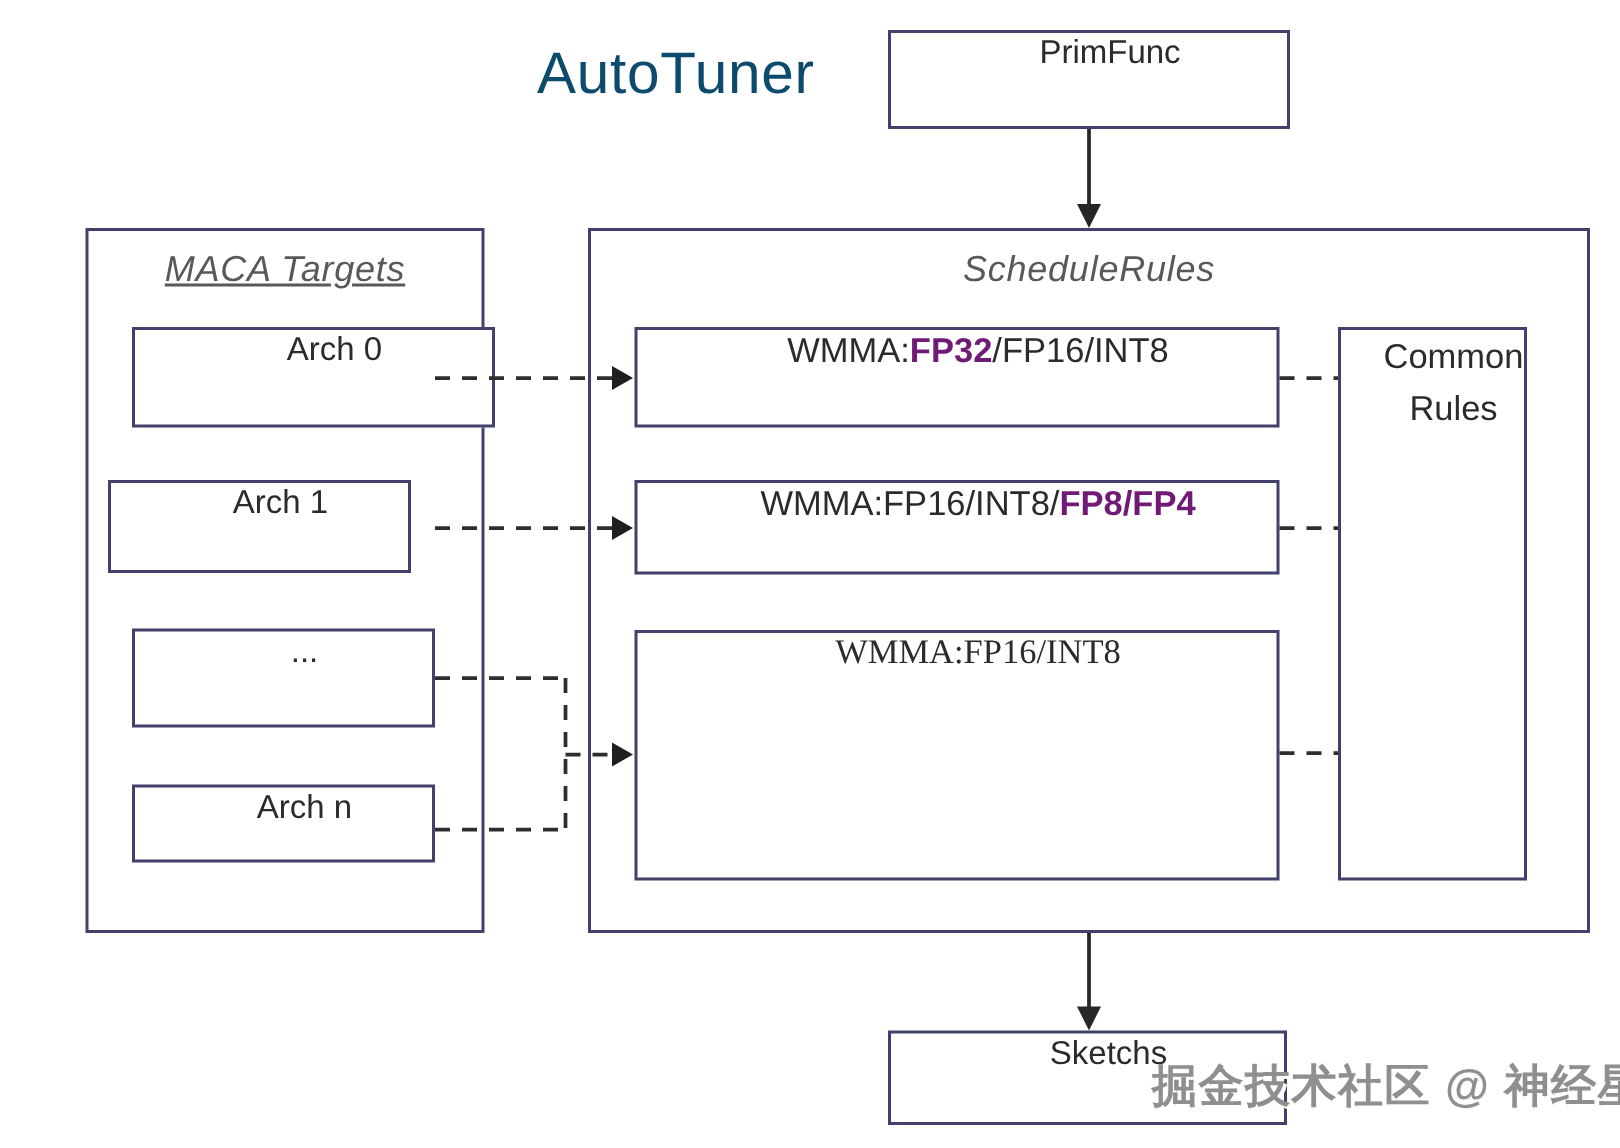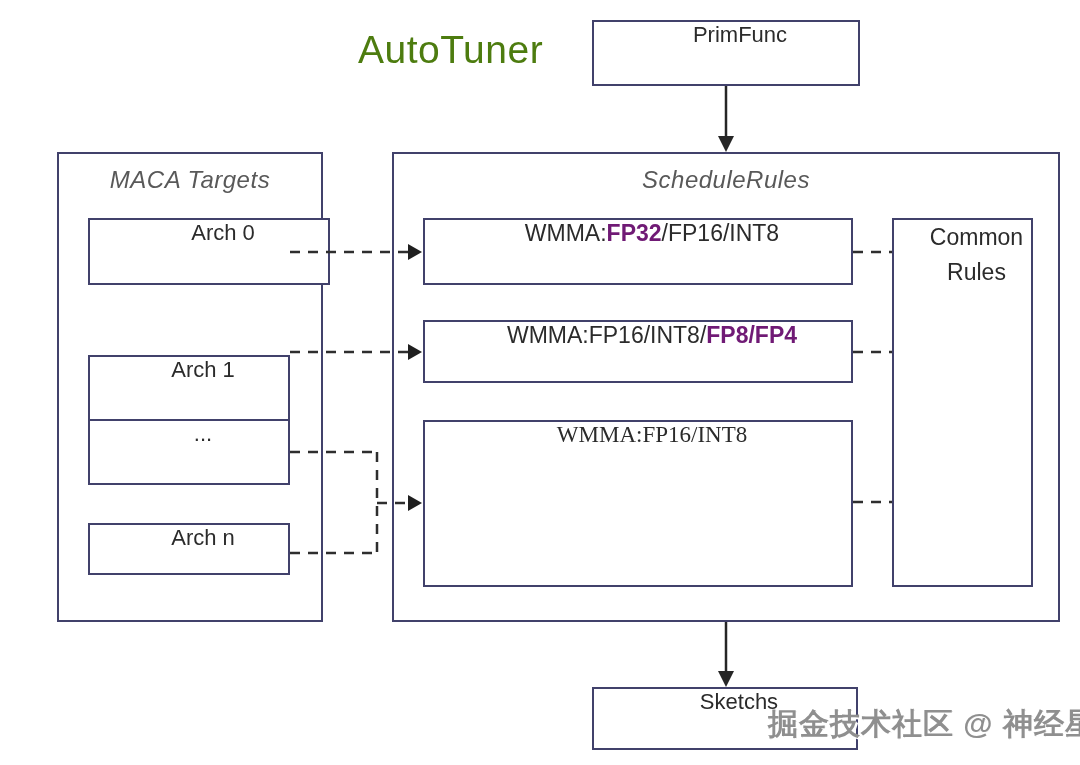--- a/index.html
+++ b/index.html
@@ -39,21 +39,21 @@
     letter-spacing: 0.5px;
   }
   .node-label { font-size: 22px; color: #2b2b2b; }
   .rule-label { font-size: 23px; color: #2b2b2b; white-space: nowrap; }
   .rule-label b { font-weight: 700; color: #701a75; }
   .page-title {
     position: absolute;
     left: 358px;
     top: 28px;
     font-size: 39px;
-    color: #4d7c0f;
+    color: #0c4a6e;
     letter-spacing: 0.5px;
   }
   .common-rules-label {
     font-size: 23px;
     color: #2b2b2b;
     text-align: center;
     line-height: 1.5;
   }
   .watermark {
     position: absolute;
@@ -79,28 +79,28 @@
 
 <div class="page">
 
   <div class="page-title">AutoTuner</div>
 
   <div class="box" style="left:592px; top:20px; width:268px; height:66px;">
     <span class="node-label">PrimFunc</span>
   </div>
 
   <div class="container-box" style="left:57px; top:152px; width:266px; height:470px;">
-    <div class="group-header" style="top:12px;">MACA Targets</div>
+    <div class="group-header" style="top:12px;text-decoration:underline;">MACA Targets</div>
   </div>
 
   <div class="box" style="left:88px; top:218px; width:242px; height:67px;">
     <span class="node-label">Arch 0</span>
   </div>
 
-  <div class="box" style="left:88px; top:320px; width:202px; height:76px;margin-top:35px;">
+  <div class="box" style="left:72px; top:320px; width:202px; height:62px;">
     <span class="node-label">Arch 1</span>
   </div>
 
   <div class="box" style="left:88px; top:419px; width:202px; height:66px;">
     <span class="node-label">...</span>
   </div>
 
   <div class="box" style="left:88px; top:523px; width:202px; height:52px;">
     <span class="node-label">Arch n</span>
   </div>
@@ -114,21 +114,21 @@
   </div>
 
   <div class="box" style="left:423px; top:320px; width:430px; height:63px;">
     <span class="rule-label"><span>WMMA:FP16/INT8/</span><b>FP8/FP4</b><span></span></span>
   </div>
 
   <div class="box" style="left:423px; top:420px; width:430px; height:167px;font-family:Liberation Serif, serif;">
     <span class="rule-label"><span>WMMA:FP16/INT8</span><b></b><span></span></span>
   </div>
 
-  <div class="box" style="left:892px; top:218px; width:141px; height:369px;">
+  <div class="box" style="left:892px; top:218px; width:126px; height:369px;">
     <div class="common-rules-label">
       <div>Common</div>
       <div>Rules</div>
     </div>
   </div>
 
   <div class="box" style="left:592px; top:687px; width:266px; height:63px;">
     <span class="node-label">Sketchs</span>
   </div>
 

